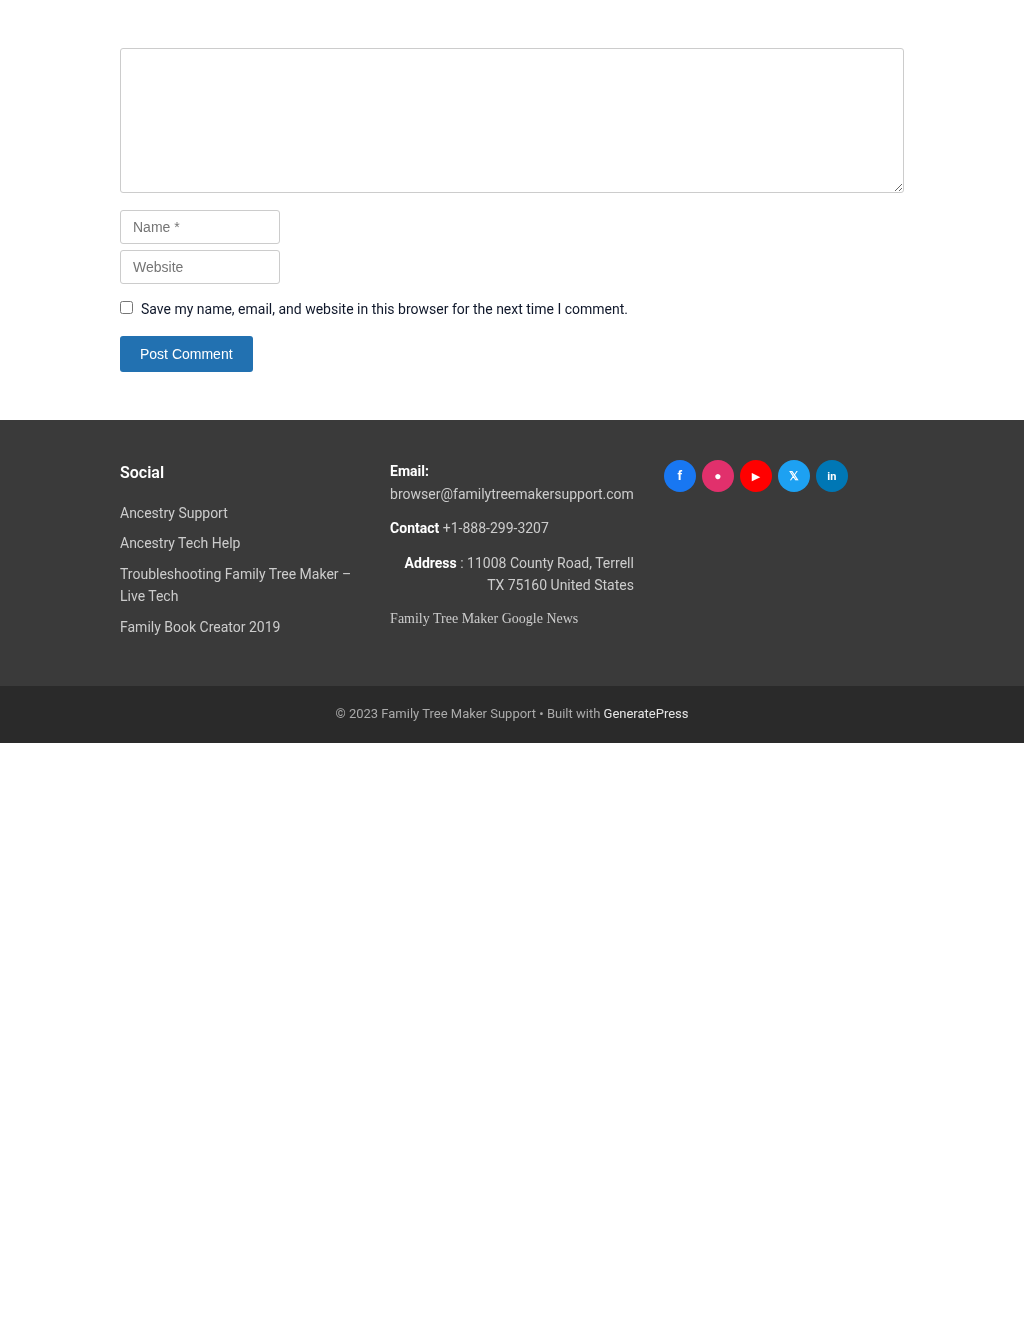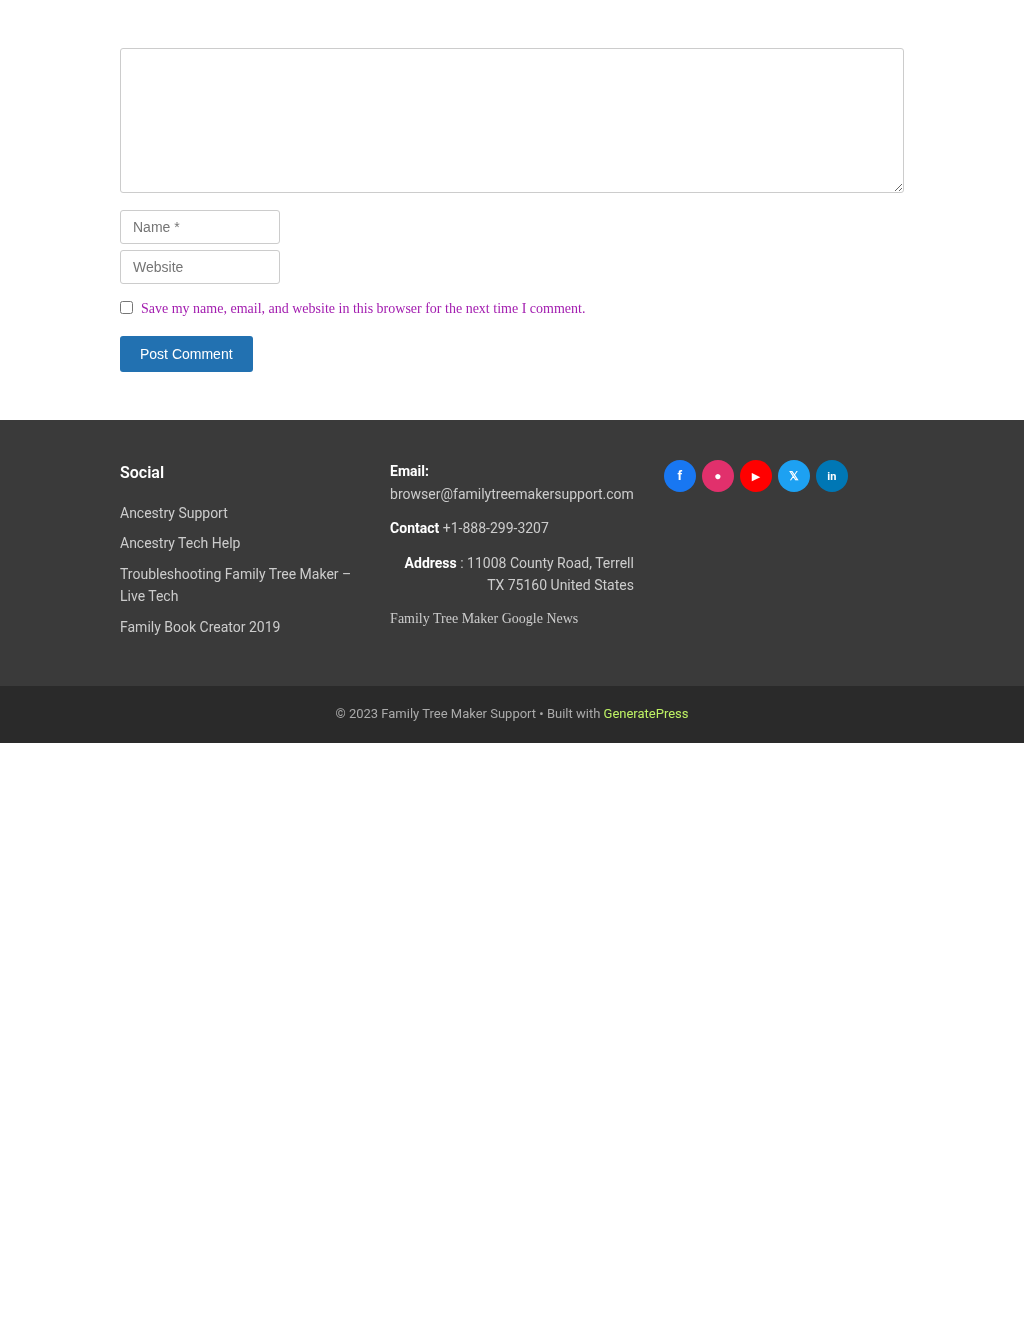--- a/index.html
+++ b/index.html
@@ -68,22 +68,21 @@
       margin-bottom: 16px;
     }
 
     .checkbox-row input[type="checkbox"] {
       margin-top: 3px;
       flex-shrink: 0;
     }
 
     .checkbox-label {
       font-size: 14px;
-      color: #a21caf;
-      font-family: Liberation Serif, serif;
+      color: #0f172a;
     }
 
     .post-comment-btn {
       background: #2271b1;
       color: #fff;
       border: none;
       border-radius: 3px;
       padding: 10px 20px;
       font-size: 14px;
       cursor: pointer;
@@ -173,21 +172,21 @@
     
     .footer-bottom {
       background: #2a2a2a;
       text-align: center;
       padding: 18px 0;
       font-size: 13px;
       color: #aaa;
     }
 
     .footer-bottom a {
-      color: #bef264;
+      color: #e5e5e5;
       text-decoration: none;
     }
 
     
     .below-footer {
       background: #fff;
       height: 600px;
     }
   </style>
 </head>

